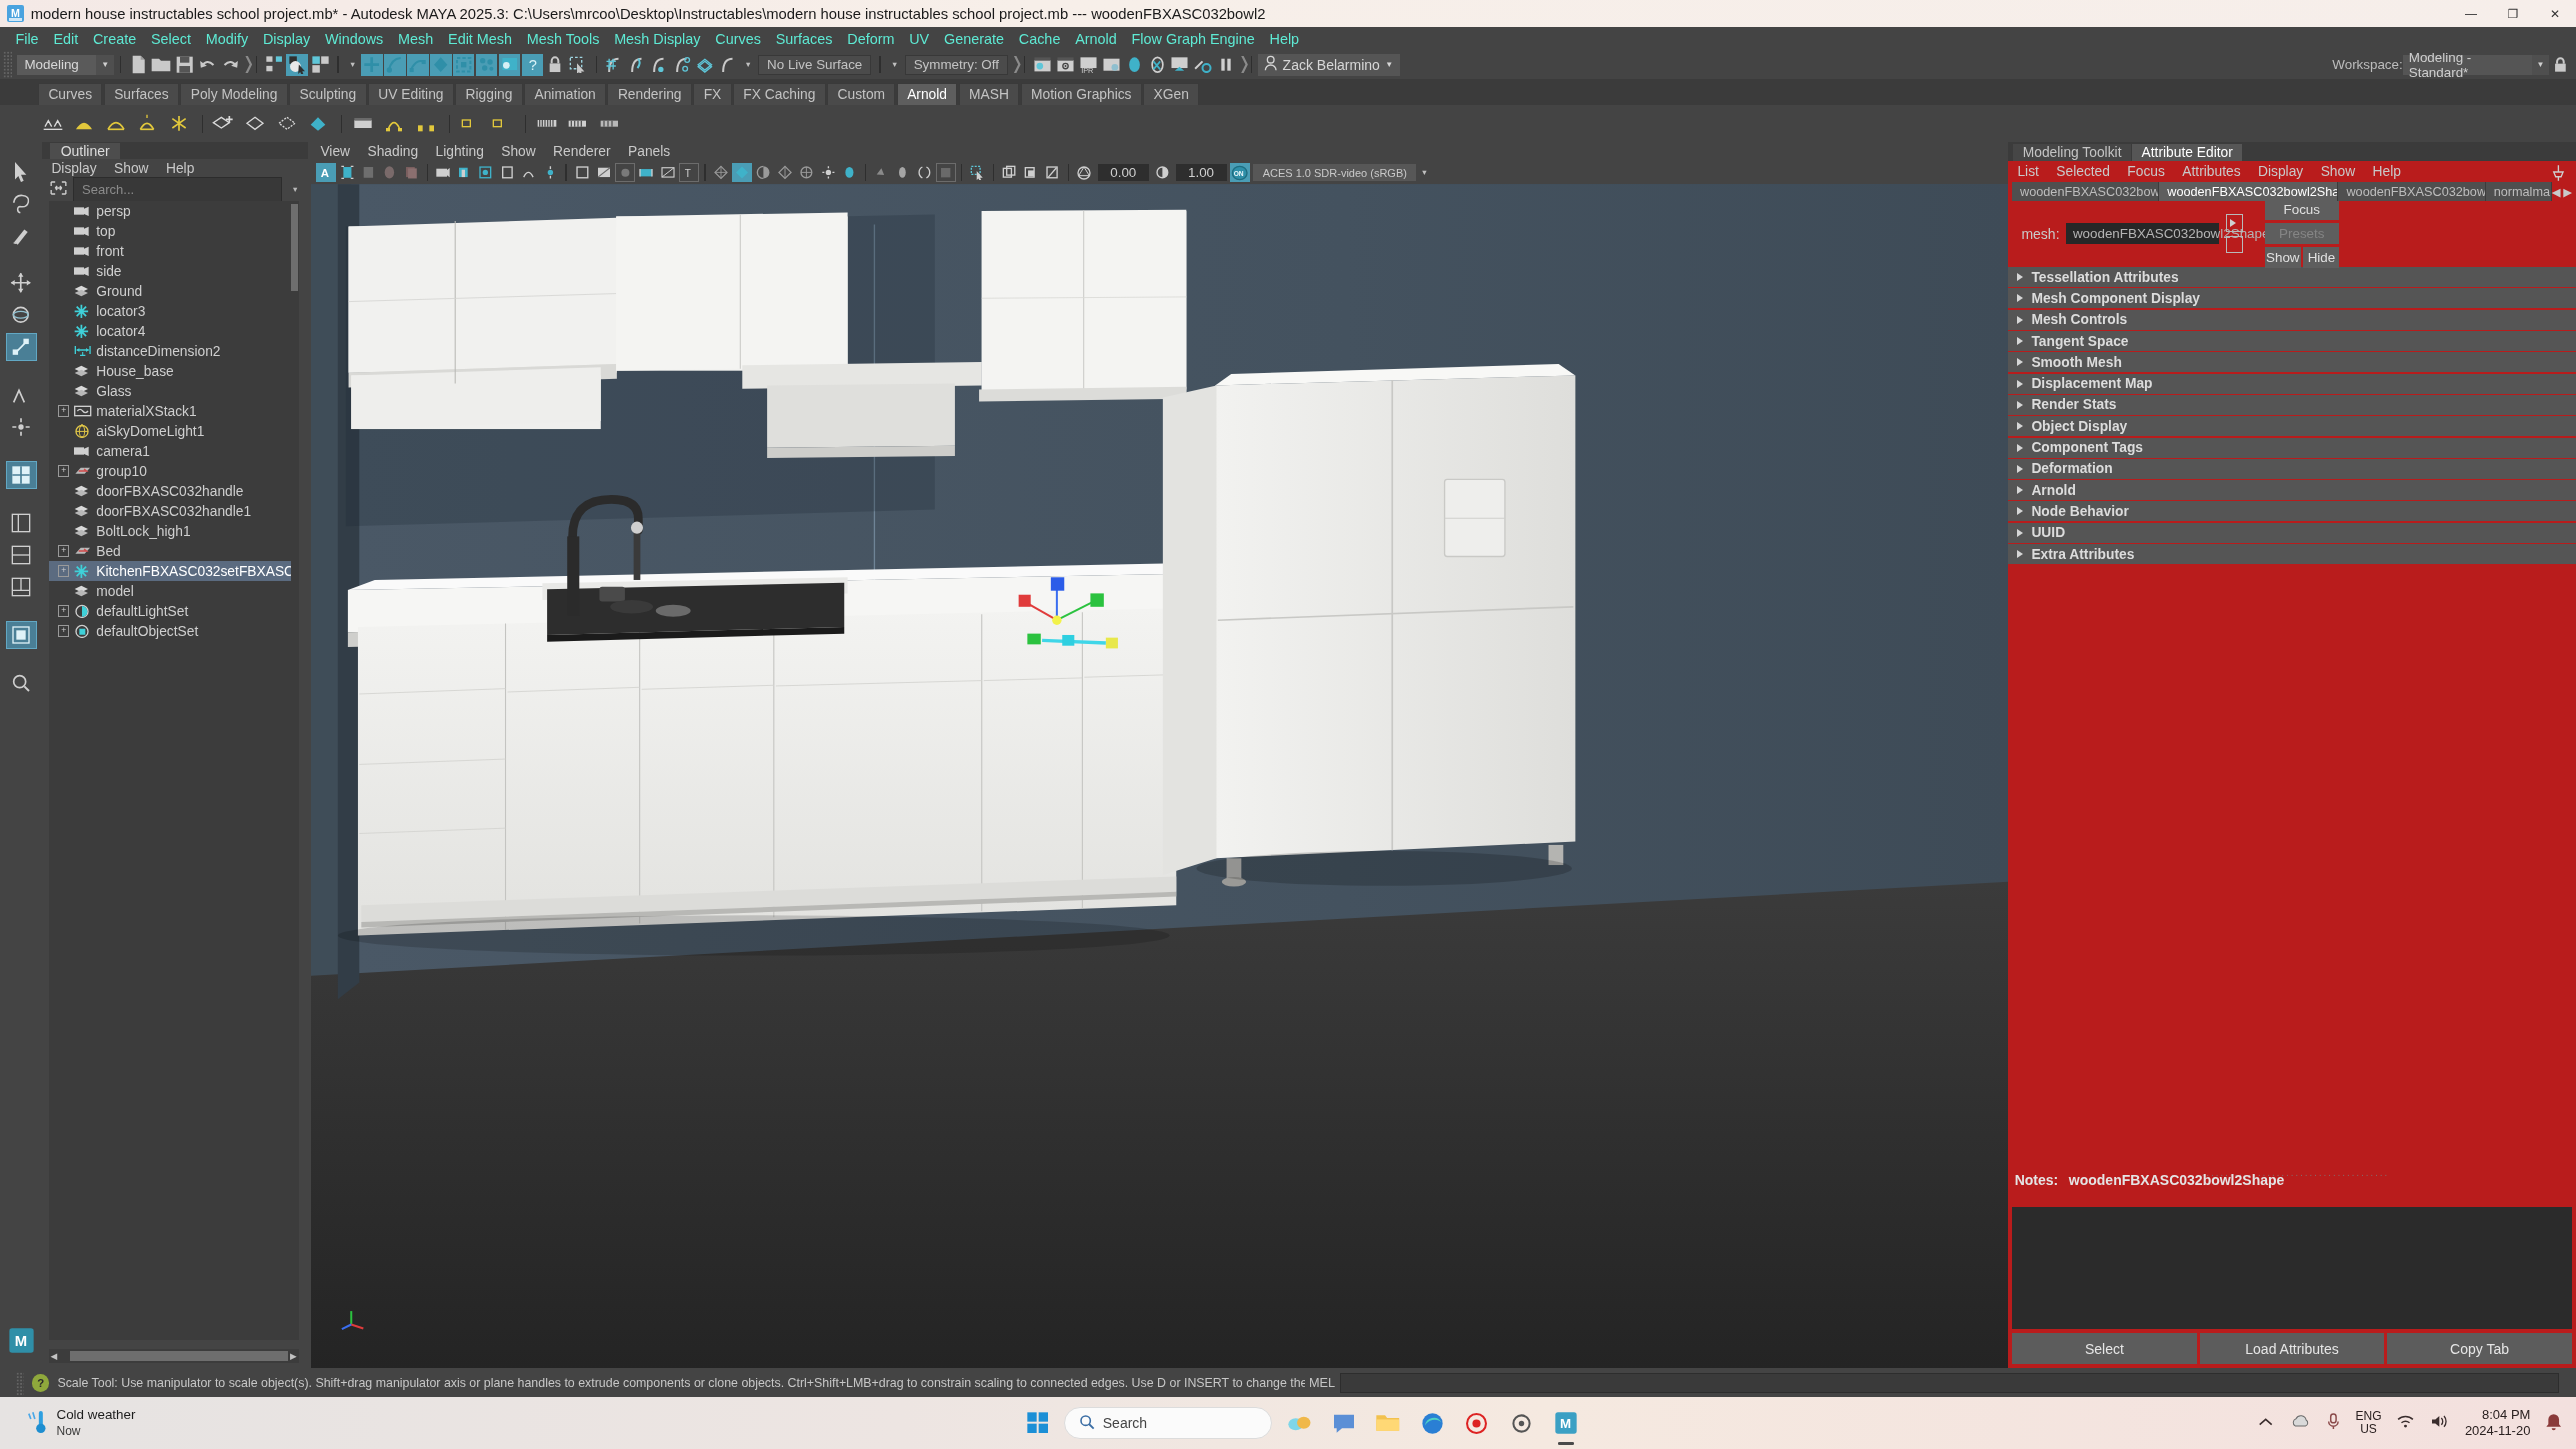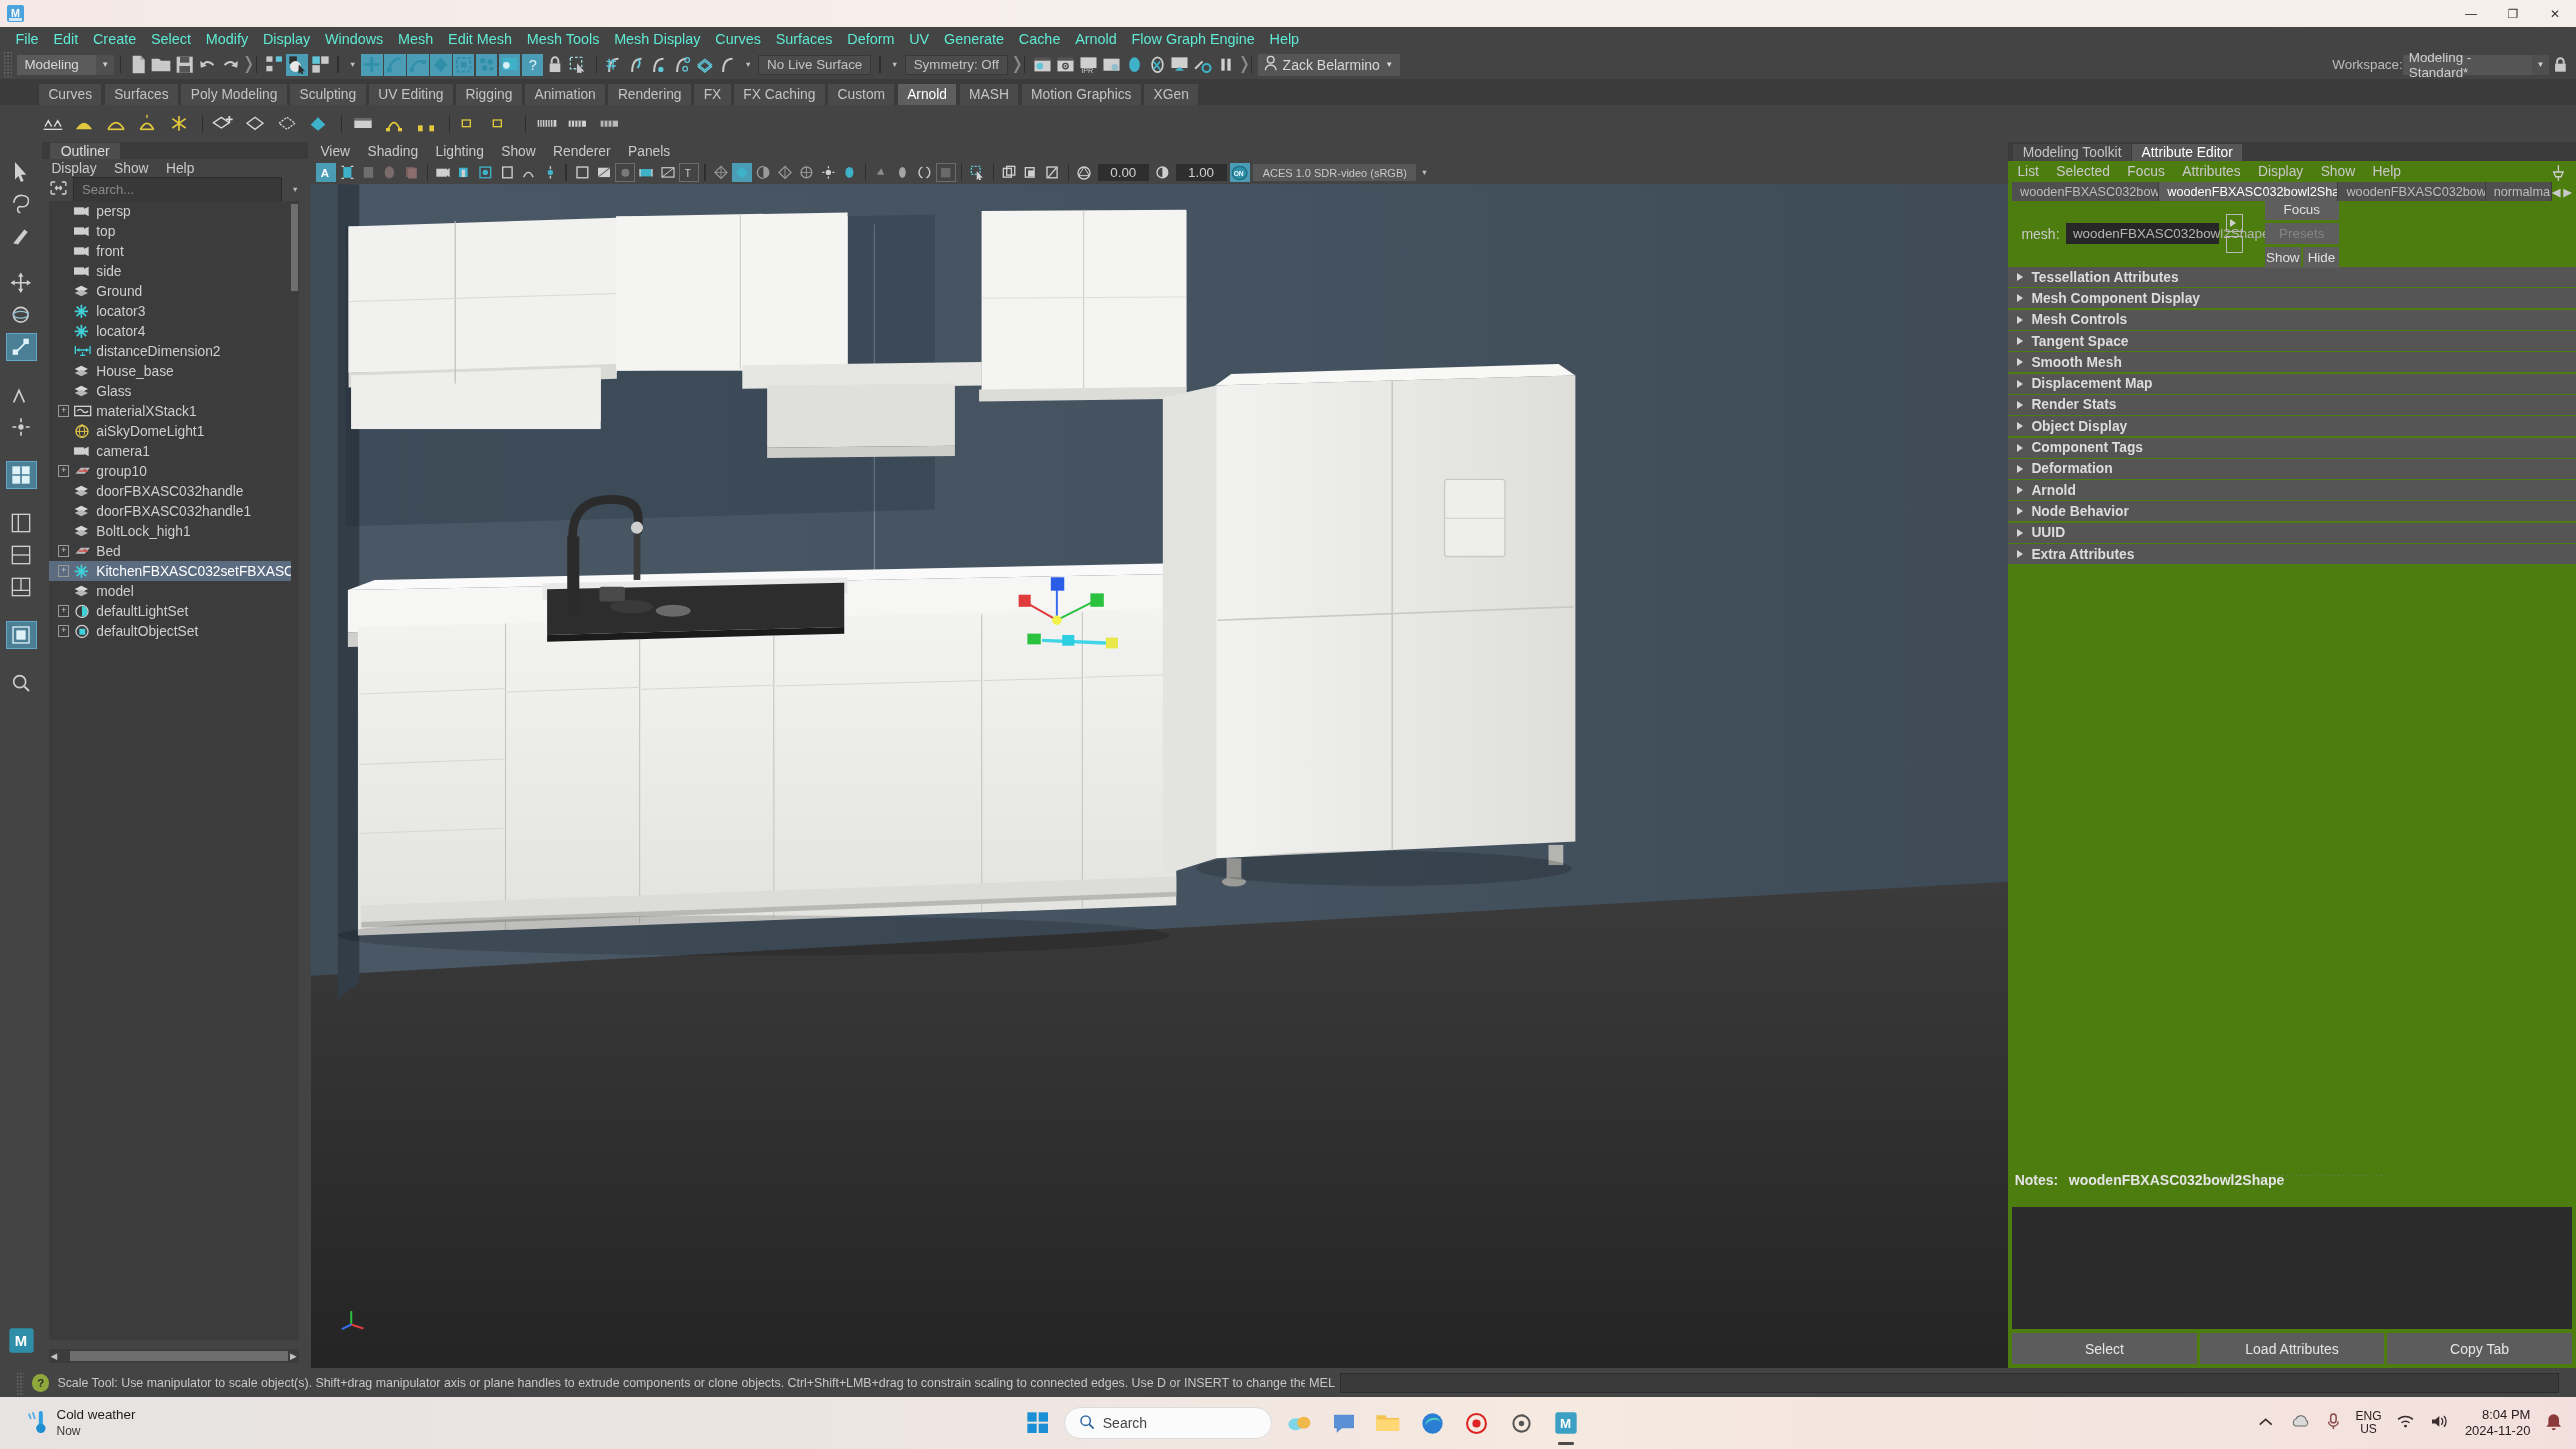--- a/index.html
+++ b/index.html
@@ -159,21 +159,21 @@
   .vp-ico.on { background:#4a9db5; }
   .vp-ico.box { border:0.7px solid #6c6c6c; }
   .vp-num { height:17.4px; width:51px; background:#2e2e2e; color:#cfcfcf; font-size:13.4px;
             display:flex; align-items:center; justify-content:center; margin:0 2.7px; }
   .vp-colorspace { height:17px; background:#575757; color:#c9c9c9; font-size:11px;
             display:flex; align-items:center; padding:0 9.4px; margin-left:2.7px; }
   .vp-3d { position:absolute; left:0; top:42px; right:0; bottom:0; overflow:hidden; }
 
   
   .rightdock { position:absolute; left:2008px; top:142px; width:568px; height:1226px;
-               background:#4d7c0f;text-align:center; }
+               background:#b91c1c;text-align:center; }
   .ae-tabrow { height:19px; display:flex; align-items:flex-end; padding-left:5.4px;
                background:#3b3b3b; }
   .ae-tab { height:17.4px; padding:0 9.4px; font-size:13.8px; color:#c4c4c4;
             background:#464646; display:flex; align-items:center; margin-right:1.3px;}
   .ae-tab.active { background:#565656; color:#ffffff; }
   .ae-menurow { height:20px; display:flex; align-items:center; padding-left:9.4px;
                 position:relative; }
   .ae-mi { font-size:13.8px; color:#c9c9c9; margin-right:17.4px; }
   .ae-nodetabs { height:21.5px; display:flex; align-items:center; padding-left:4px; position:relative;}
   .nt { height:19px; padding:0 8px; font-size:12.7px; color:#bdbdbd; background:#4f4f4f;
@@ -248,20 +248,21 @@
   .tray-lang { font-size:12px; line-height:1.1; text-align:center; color:#2a2020; }
   .tray-clock { font-size:13px; line-height:1.25; text-align:right; color:#2a2020; }
 </style>
 </head>
 <body>
 
 <div class="app">
 
   <div class="titlebar">
     <div class="titlebar-icon">M<div class="sub"></div></div>
+    <div class="titlebar-text">modern house instructables school project.mb* - Autodesk MAYA 2025.3: C:\Users\mrcoo\Desktop\Instructables\modern house instructables school project.mb   ---   woodenFBXASC032bowl2</div>
     <div class="titlebar-btns">
       <div class="tb-btn">—</div>
       <div class="tb-btn">❐</div>
       <div class="tb-btn close">✕</div>
     </div>
   </div>
 
   <div class="menubar" id="menubar">
       <div class="menu-item">File</div>
       <div class="menu-item">Edit</div>

